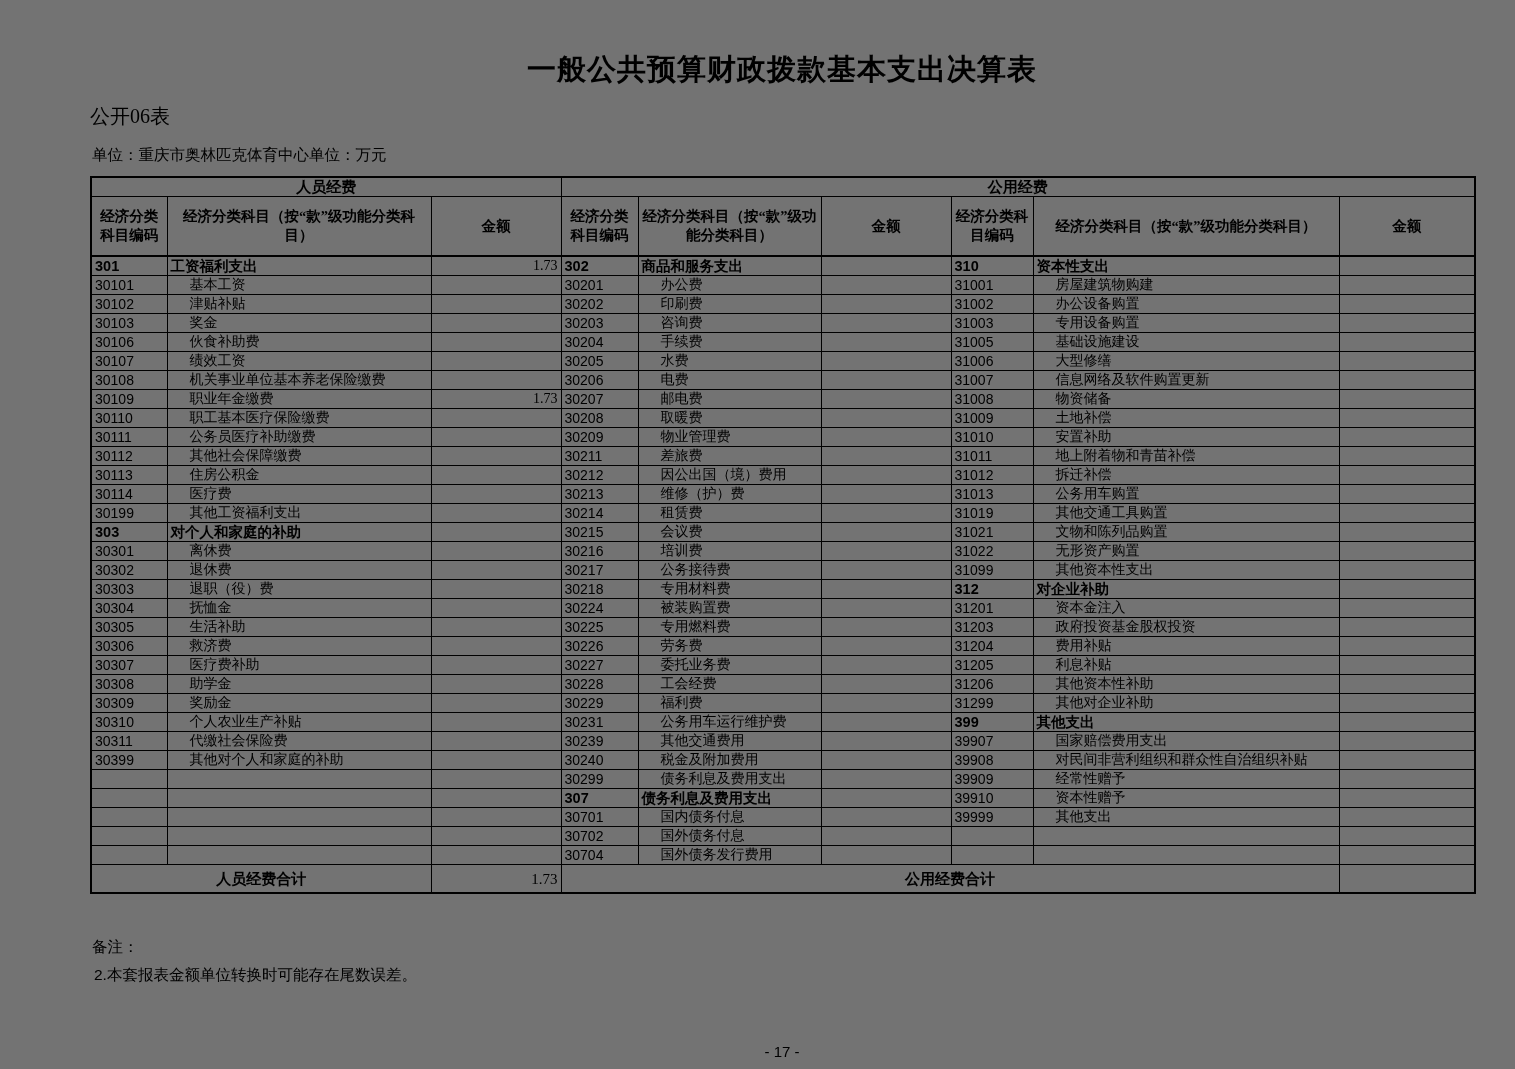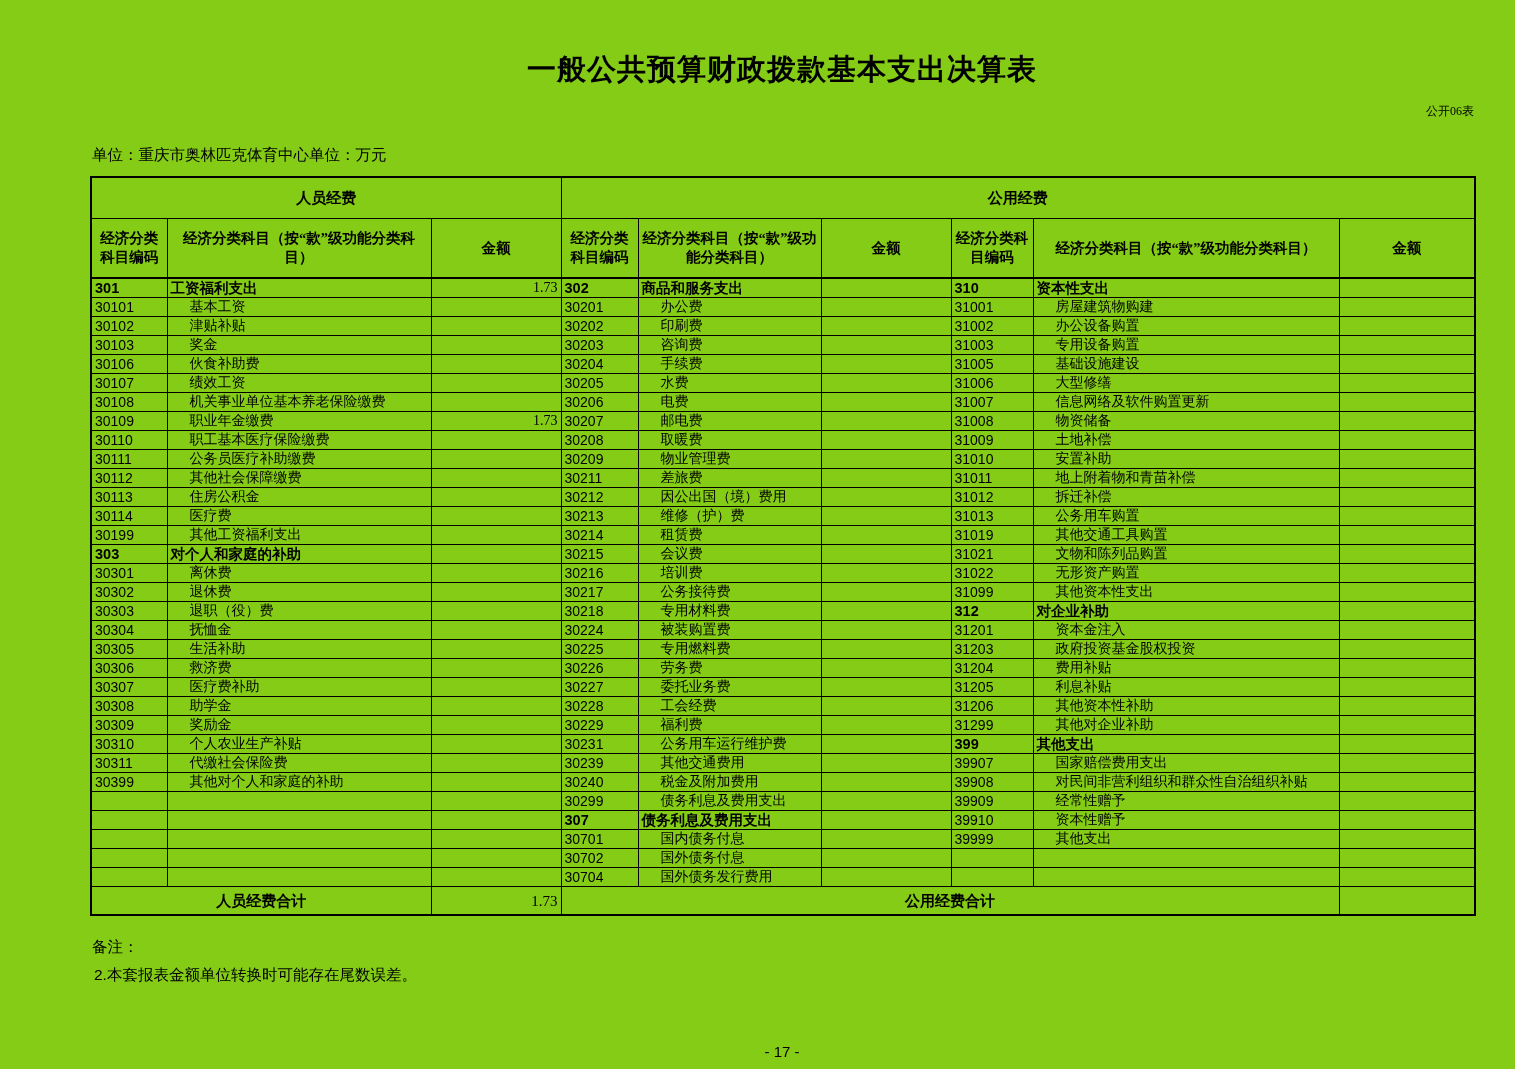--- a/index.html
+++ b/index.html
@@ -1,39 +1,39 @@
 <!DOCTYPE html>
 <html><head>
 <meta charset="utf-8">
 <style>
   html,body{margin:0;padding:0;background:#fff;}
   .page{
-    position:relative;width:1515px;height:1069px;background:#84cc16;
+    position:relative;width:1515px;height:1069px;background:#737373;
     font-family:"Liberation Serif","DejaVu Serif",serif;color:#000;overflow:hidden;
   }
   .doc-title{
     position:absolute;top:50px;left:90px;width:1384px;text-align:center;
     font-size:29px;font-weight:bold;letter-spacing:1px;
   }
   .form-tag{
-    position:absolute;top:103px;left:90px;width:1384px;text-align:right;font-size:12px;
+    position:absolute;top:103px;left:90px;width:1384px;font-size:20px;
   }
   .unit-row{
     position:absolute;top:145px;left:92px;width:1382px;
     display:flex;justify-content:flex-start;font-size:15.5px;
   }
   table.main{
     position:absolute;top:176px;left:90px;border-collapse:collapse;table-layout:fixed;
     width:1384px;border:2px solid #000;
   }
   table.main th,table.main td{
     border:1px solid #000;padding:0 3px;overflow:hidden;white-space:nowrap;
     font-size:14px;line-height:18px;
   }
-  tr.group-hdr th{height:18px;font-size:15px;font-weight:bold;text-align:center;padding:11px;}
+  tr.group-hdr th{height:18px;font-size:15px;font-weight:bold;text-align:center;padding:0;}
   tr.col-hdr th{
     height:58px;font-size:14.5px;font-weight:bold;text-align:center;vertical-align:middle;
     white-space:normal;line-height:19px;border-bottom:2px solid #000;padding:0 4px;
   }
   tbody td{height:18px;}
   td.code{font-family:"Liberation Sans","DejaVu Sans",sans-serif;font-size:13.5px;}
   td.name{font-size:14px;}
   td.name.sub{padding-left:22px;}
   td.code.cat,td.name.cat{font-weight:bold;font-size:14.5px;}
   td.amount{text-align:right;font-family:"Liberation Serif","DejaVu Serif",serif;font-size:14.5px;}

